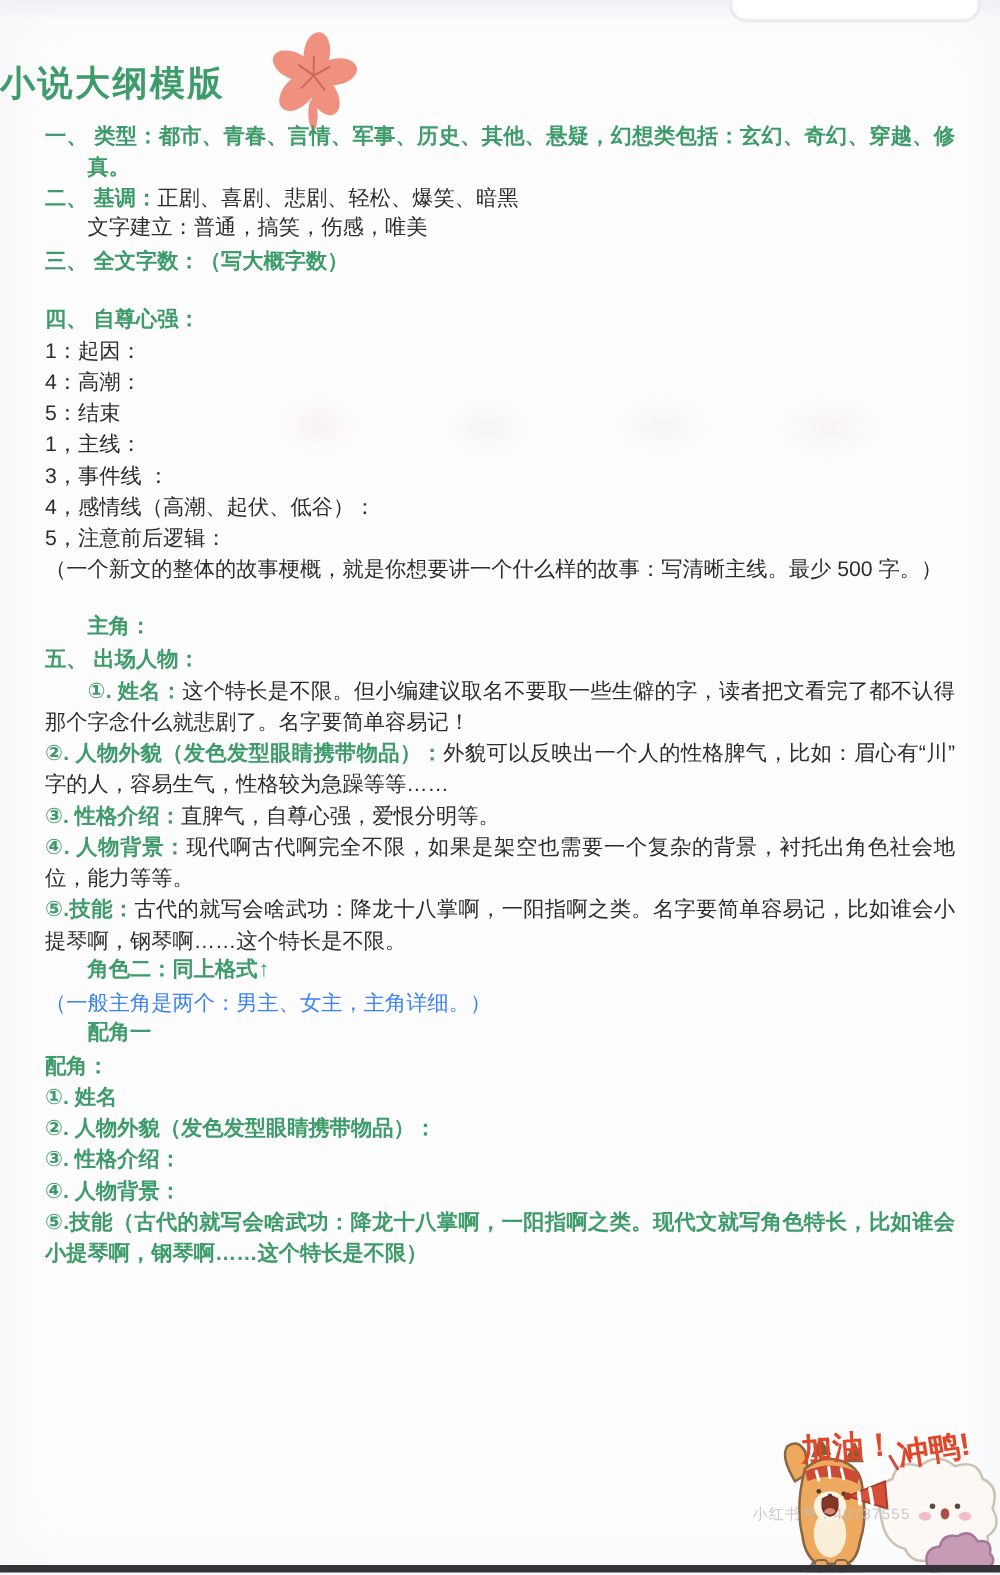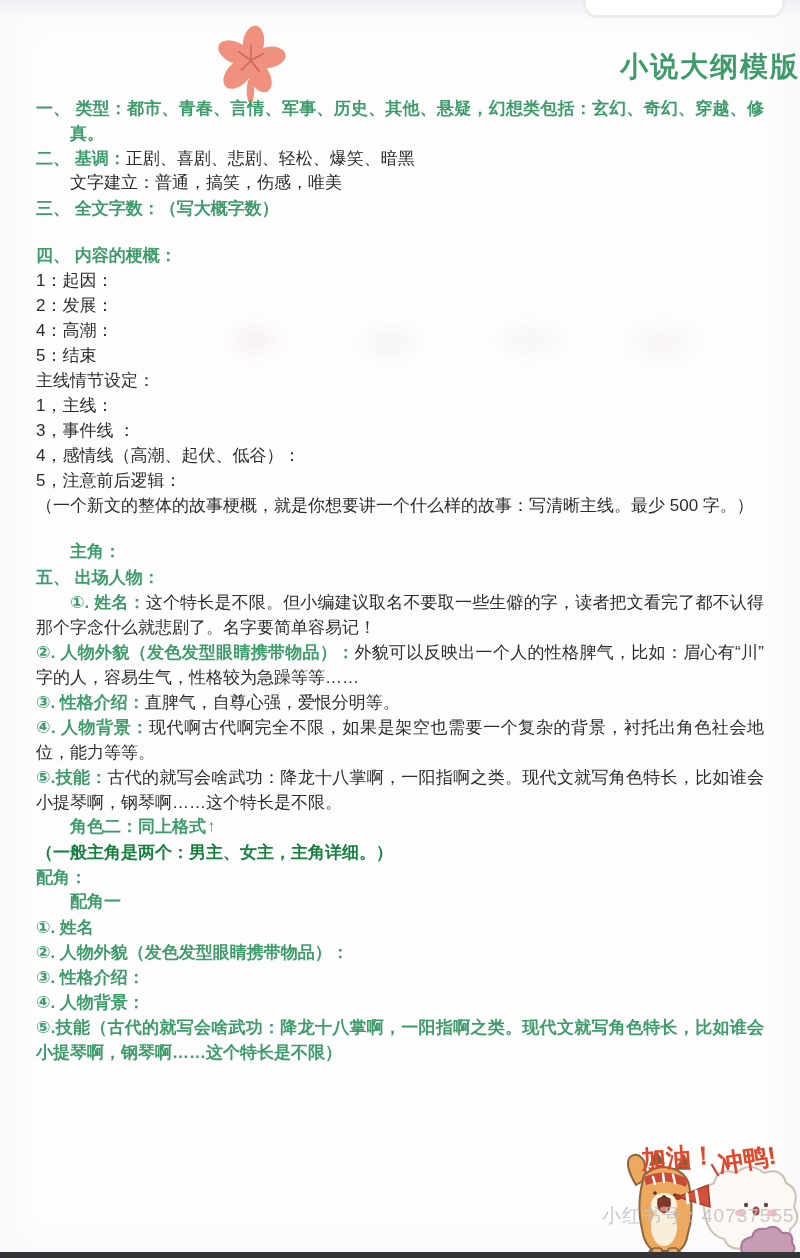--- a/index.html
+++ b/index.html
@@ -15,32 +15,32 @@
     position:absolute;left:0;top:0;width:800px;height:16px;
     background:linear-gradient(#eef0f3,rgba(253,253,254,0));
   }
   .ghost-rect{
     position:absolute;left:583px;top:-32px;width:196px;height:44px;
     border:3px solid #ececf0;border-radius:14px;background:#fff;
   }
   .flower{position:absolute;left:216px;top:18px;width:70px;height:92px;}
   .title{
     position:absolute;left:0;top:48px;width:800px;margin:0;
-    text-align:right;
+    text-align:left;
     font-size:28px;font-weight:600;letter-spacing:2px;
     color:#3e9b6a;
   }
   .content{
     position:absolute;left:36px;top:96px;width:728px;
     font-size:17px;line-height:25px;color:#2e2c2a;
     text-align:justify;
   }
   .content p{margin:0;}
   .green{color:#3e9b6a;font-weight:bold;margin-top:40px;}
-  .darkred{color:#15803d;font-weight:bold;}
+  .darkred{color:#3b82f6;font-weight:normal;}
   .hang{padding-left:34px;text-indent:-34px;}
   .ind{padding-left:34px;font-family:Liberation Mono, monospace;}
   .tin{text-indent:34px;}
   .gap{height:22px;}
   .center-watermark{
     position:absolute;left:195px;top:298px;width:545px;height:80px;
     opacity:.55;filter:blur(5px);pointer-events:none;
     background:
       radial-gradient(42px 30px at 60px 42px, rgba(243,221,221,.85), rgba(243,221,221,0) 70%),
       radial-gradient(52px 30px at 195px 44px, rgba(236,231,229,.8), rgba(236,231,229,0) 70%),
@@ -51,21 +51,21 @@
   .cheer1,.cheer2{
     position:absolute;
     font-size:25px;font-weight:bold;color:#e2472a;
     font-family:"Liberation Sans","DejaVu Sans",sans-serif;
     white-space:nowrap;
   }
   .cheer1{left:641px;top:1141px;transform:rotate(-4deg);}
   .cheer2{left:718px;top:1143px;transform:rotate(-9deg);}
   .photo-watermark{
     position:absolute;left:602px;top:1203px;
-    font-size:19px;letter-spacing:1px;
+    font-size:12px;letter-spacing:1px;
     color:rgba(192,192,198,.85);
     z-index:6;white-space:nowrap;
   }
   .bottom-bar{
     position:absolute;left:0;bottom:2px;width:800px;height:6px;
     background:#333338;z-index:7;
   }
 </style>
 </head>
 <body>
@@ -96,43 +96,41 @@
   <h1 class="title">小说大纲模版</h1>
 
   <div class="center-watermark"></div>
 
   <div class="content">
     <p class="green hang">一、 类型：都市、青春、言情、军事、历史、其他、悬疑，幻想类包括：玄幻、奇幻、穿越、修真。</p>
     <p><span class="green">二、 基调：</span><span>正剧、喜剧、悲剧、轻松、爆笑、暗黑</span></p>
     <p class="ind">文字建立：普通，搞笑，伤感，唯美</p>
     <p class="green">三、 全文字数：（写大概字数）</p>
     <div class="gap"></div>
-    <p class="green">四、 内容的梗概：</p>
+    <p class="green">四、 自尊心强：</p>
     <p>1：起因：</p>
-    <p>2：发展：</p>
     <p>4：高潮：</p>
     <p>5：结束</p>
-    <p>主线情节设定：</p>
     <p>1，主线：</p>
     <p>3，事件线 ：</p>
     <p>4，感情线（高潮、起伏、低谷）：</p>
     <p>5，注意前后逻辑：</p>
     <p>（一个新文的整体的故事梗概，就是你想要讲一个什么样的故事：写清晰主线。最少 500 字。）</p>
     <div class="gap"></div>
     <p class="green ind">主角：</p>
     <p class="green">五、 出场人物：</p>
     <p class="tin"><span class="green">①. 姓名：</span><span>这个特长是不限。但小编建议取名不要取一些生僻的字，读者把文看完了都不认得那个字念什么就悲剧了。名字要简单容易记！</span></p>
     <p><span class="green">②. 人物外貌（发色发型眼睛携带物品）：</span><span>外貌可以反映出一个人的性格脾气，比如：眉心有“川”字的人，容易生气，性格较为急躁等等……</span></p>
     <p><span class="green">③. 性格介绍：</span><span>直脾气，自尊心强，爱恨分明等。</span></p>
     <p><span class="green">④. 人物背景：</span><span>现代啊古代啊完全不限，如果是架空也需要一个复杂的背景，衬托出角色社会地位，能力等等。</span></p>
-    <p><span class="green">⑤.技能：</span><span>古代的就写会啥武功：降龙十八掌啊，一阳指啊之类。现代文就写角色特长，比如谁会小提琴啊，钢琴啊……这个特长是不限。</span></p>
+    <p><span class="green">⑤.技能：</span><span>古代的就写会啥武功：降龙十八掌啊，一阳指啊之类。名字要简单容易记，比如谁会小提琴啊，钢琴啊……这个特长是不限。</span></p>
     <p class="green ind">角色二：同上格式↑</p>
     <p class="darkred">（一般主角是两个：男主、女主，主角详细。）</p>
+    <p class="green ind">配角一</p>
     <p class="green">配角：</p>
-    <p class="green ind">配角一</p>
     <p class="green">①. 姓名</p>
     <p class="green">②. 人物外貌（发色发型眼睛携带物品）：</p>
     <p class="green">③. 性格介绍：</p>
     <p class="green">④. 人物背景：</p>
     <p class="green">⑤.技能（古代的就写会啥武功：降龙十八掌啊，一阳指啊之类。现代文就写角色特长，比如谁会小提琴啊，钢琴啊……这个特长是不限）</p>
   </div>
 
   <svg class="sticker" viewBox="0 0 200 115">
 
     <g>

